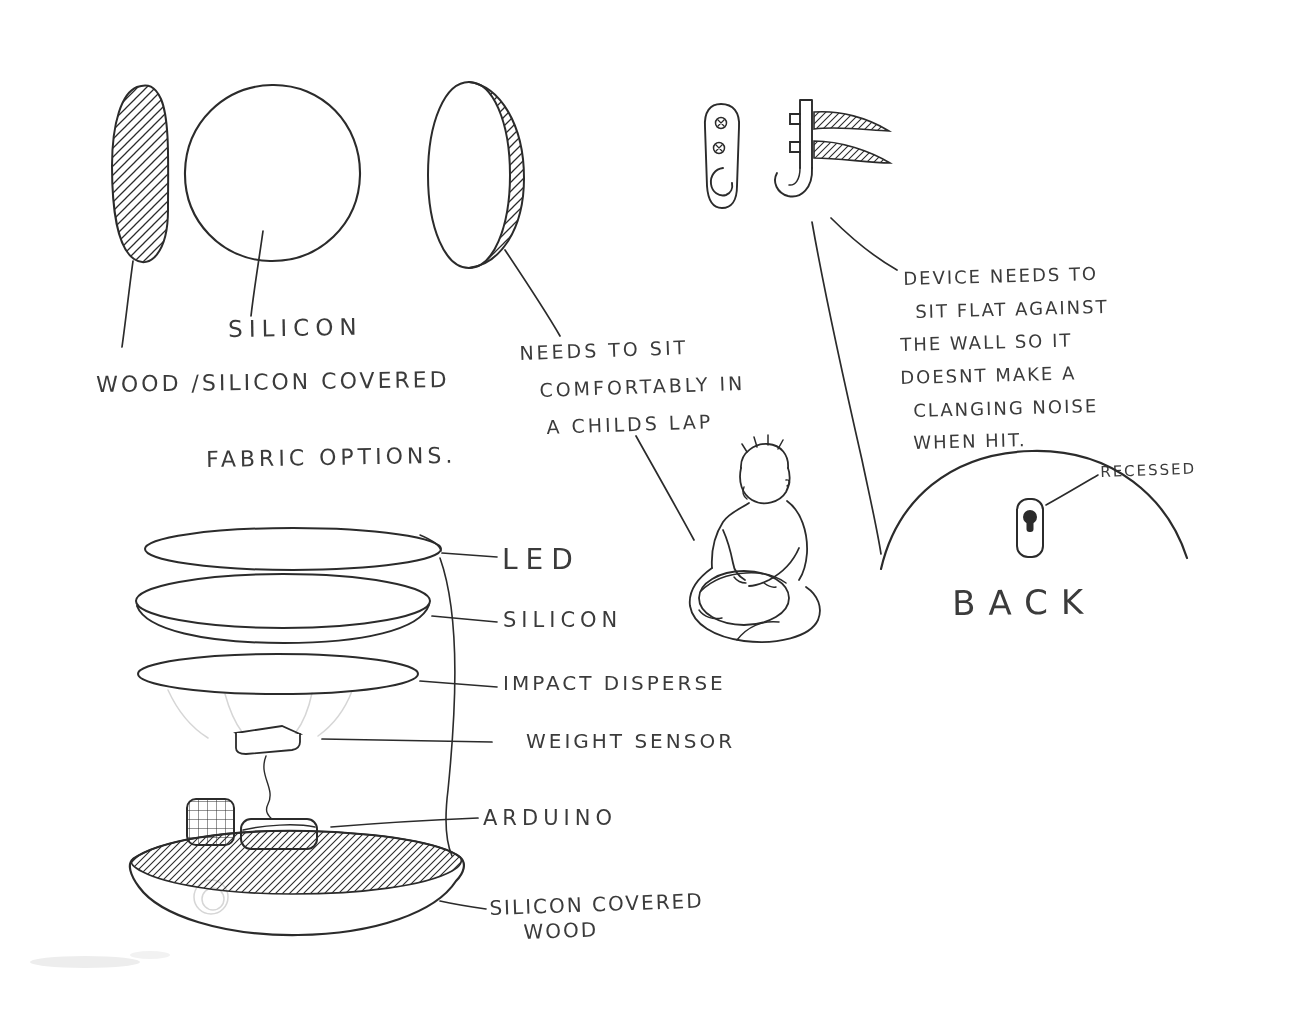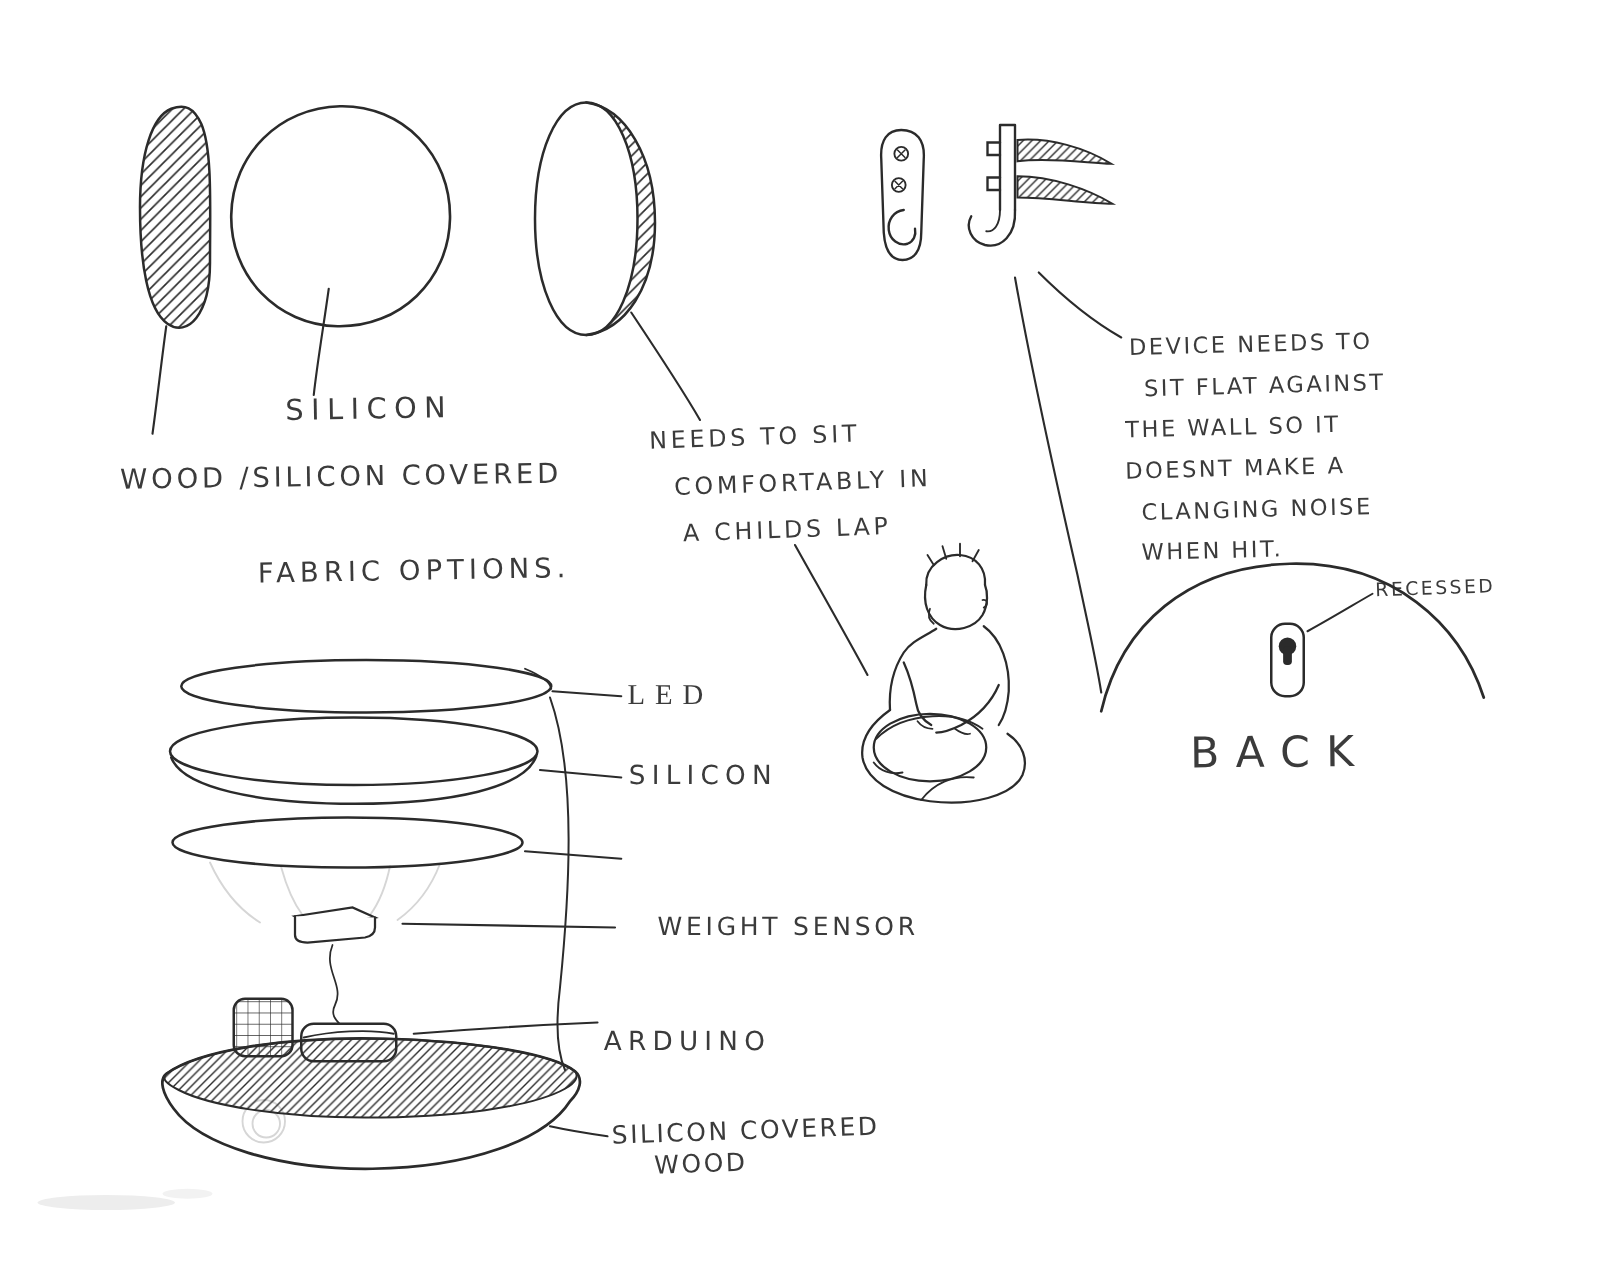--- a/index.html
+++ b/index.html
@@ -170,25 +170,26 @@
   <div class="hand" style="left:915px; top:301px; font-size:18px; letter-spacing:2px; transform:rotate(-1.5deg);">SIT FLAT AGAINST</div>
   <div class="hand" style="left:900px; top:334px; font-size:18px; letter-spacing:2px; transform:rotate(-1.5deg);">THE WALL SO IT</div>
   <div class="hand" style="left:900px; top:367px; font-size:18px; letter-spacing:2px; transform:rotate(-1.5deg);">DOESNT MAKE A</div>
   <div class="hand" style="left:913px; top:400px; font-size:18px; letter-spacing:2px; transform:rotate(-1.5deg);">CLANGING NOISE</div>
   <div class="hand" style="left:913px; top:432px; font-size:18px; letter-spacing:2px; transform:rotate(-1.5deg);">WHEN HIT.</div>
 
   <div class="hand" style="left:1100px; top:463px; font-size:15px; letter-spacing:2px; transform:rotate(-2deg);">RECESSED</div>
 
   <div class="hand" style="left:952px; top:583px; font-size:34px; letter-spacing:13px; transform:rotate(-0.5deg);">BACK</div>
 
-  <div class="hand" style="left:502px; top:543px; font-size:23px; letter-spacing:8px;font-family:Liberation Serif, serif;">LED</div>
+  <div class="hand" style="left:502px; top:543px; font-size:28px; letter-spacing:8px;">LED</div>
 
   <div class="hand" style="left:503px; top:608px; font-size:21px; letter-spacing:5px;">SILICON</div>
 
+  <div class="hand" style="left:503px; top:671px; font-size:20px; letter-spacing:3px;">IMPACT DISPERSE</div>
 
   <div class="hand" style="left:498px; top:729px; font-size:20px; letter-spacing:3px;margin-left:28px;">WEIGHT SENSOR</div>
 
-  <div class="hand" style="left:483px; top:806px; font-size:21px; letter-spacing:5px;margin-top:15px;">ARDUINO</div>
+  <div class="hand" style="left:483px; top:806px; font-size:21px; letter-spacing:5px;">ARDUINO</div>
 
   <div class="hand" style="left:489px; top:896px; font-size:20px; letter-spacing:2px; transform:rotate(-2deg);">SILICON COVERED</div>
   <div class="hand" style="left:523px; top:920px; font-size:20px; letter-spacing:2px; transform:rotate(-2deg);">WOOD</div>
 
 </div>
 
 </body></html>

